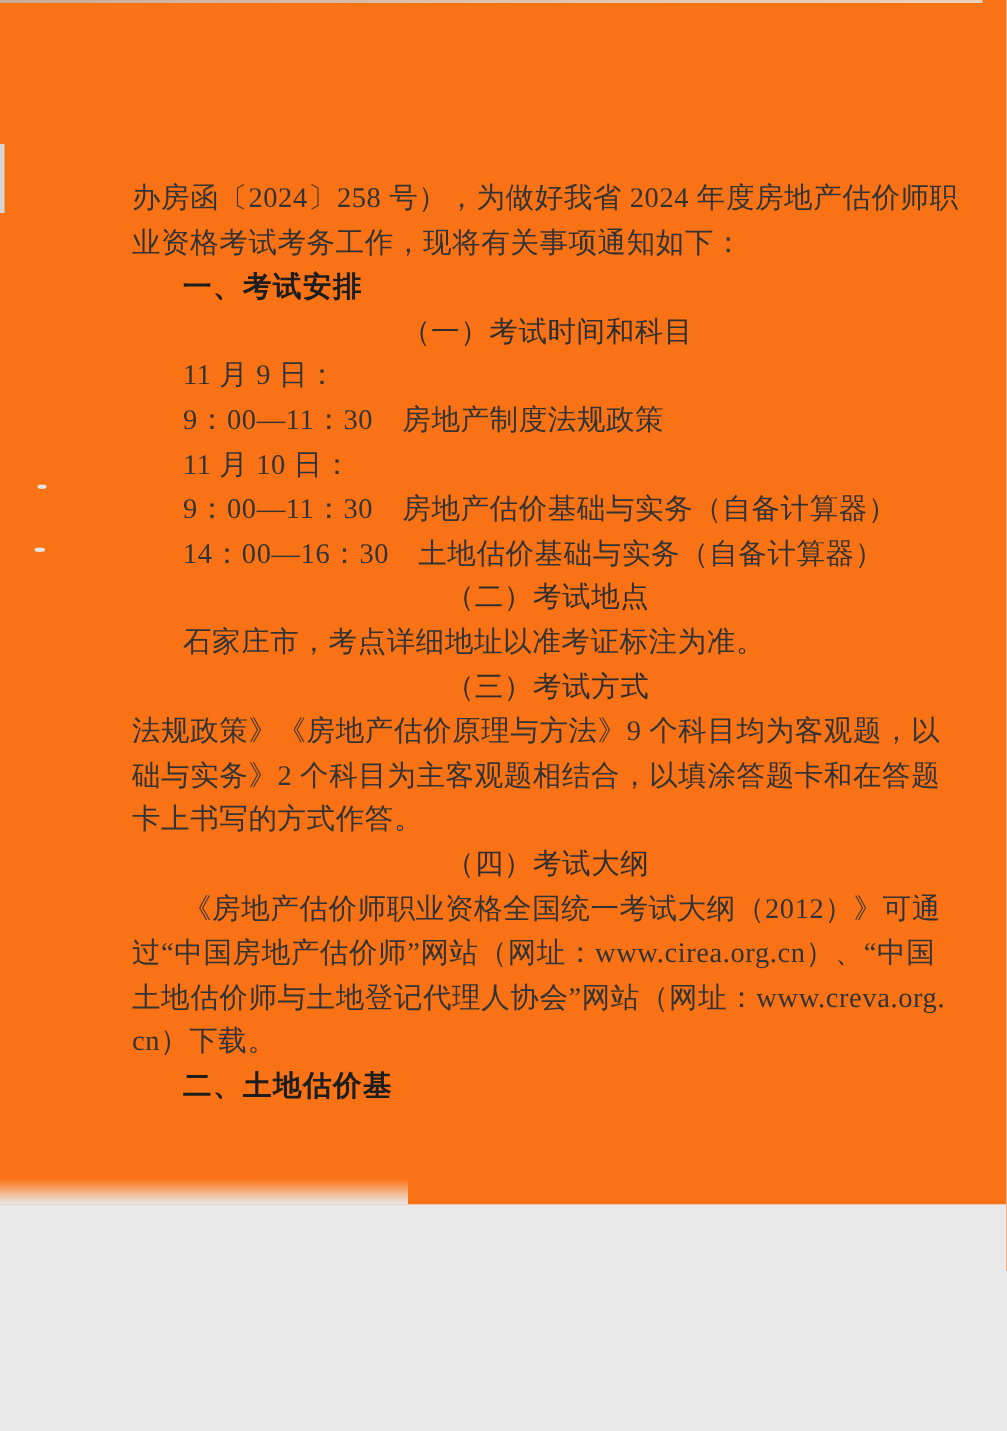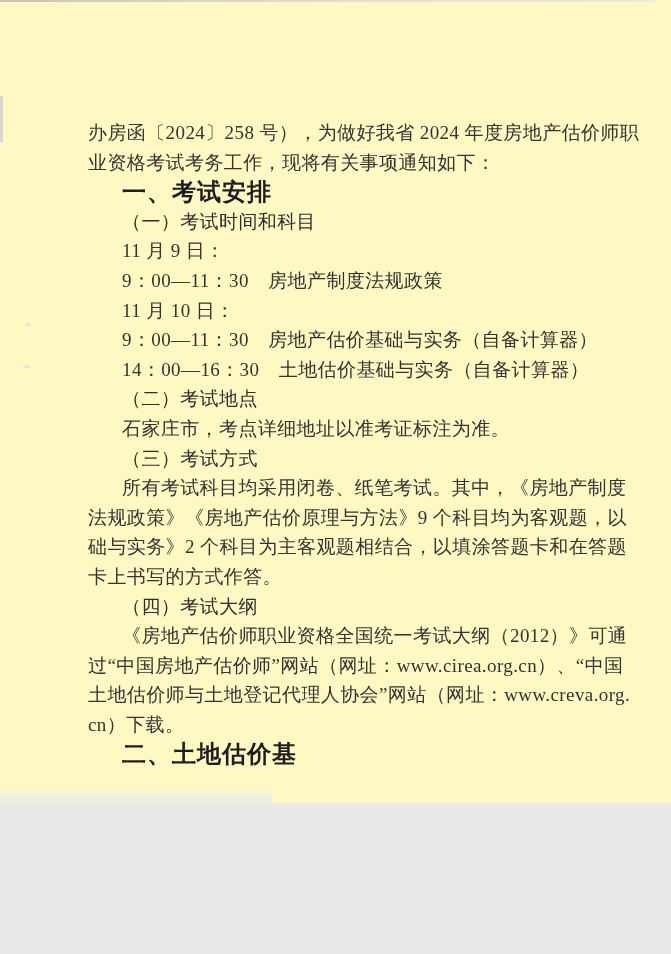--- a/index.html
+++ b/index.html
@@ -4,21 +4,21 @@
 <style>
   html, body {
     margin: 0;
     padding: 0;
     background: #e9e9e9;
   }
   .page {
     position: relative;
     width: 671px;
     height: 803px;
-    background: #fef9c3;
+    background: #f97316;
     overflow: hidden;
     font-family: "Liberation Serif", "DejaVu Serif", serif;
   }
   
   .edge-top {
     position: absolute;
     top: 0; left: 0;
     width: 655px; height: 2px;
     background: linear-gradient(to right, #b9b9b9, #dcdcdc 60%, #e7e7e7);
     opacity: 0.8;
@@ -62,25 +62,25 @@
     line-height: 29.6px;
     font-size: 19px;
     color: #333333;
     letter-spacing: 0.4px;
     white-space: pre;
   }
   .indent { padding-left: 34px; }
   .h1 {
     font-family: "Liberation Sans", "DejaVu Sans", sans-serif;
     font-weight: 700;
-    font-size: 24px;
+    font-size: 19px;
     color: #1d1d1d;
     letter-spacing: 1px;
   }
-  .sub { color: #2e2e2e; }
+  .sub { color: #2e2e2e; text-align: center; }
   .page-num {
     position: absolute;
     left: 86px;
     top: 844px;
     font-size: 16.5px;
     line-height: 20px;
     color: #333333;
     letter-spacing: 2px;
     white-space: pre;
   }
@@ -102,21 +102,20 @@
     <p class="line indent h1">一、考试安排</p>
     <p class="line indent sub">（一）考试时间和科目</p>
     <p class="line indent">11 月 9 日：</p>
     <p class="line indent">9：00—11：30　房地产制度法规政策</p>
     <p class="line indent">11 月 10 日：</p>
     <p class="line indent">9：00—11：30　房地产估价基础与实务（自备计算器）</p>
     <p class="line indent">14：00—16：30　土地估价基础与实务（自备计算器）</p>
     <p class="line indent sub">（二）考试地点</p>
     <p class="line indent">石家庄市，考点详细地址以准考证标注为准。</p>
     <p class="line indent sub">（三）考试方式</p>
-    <p class="line indent">所有考试科目均采用闭卷、纸笔考试。其中，《房地产制度</p>
     <p class="line">法规政策》《房地产估价原理与方法》9 个科目均为客观题，以</p>
     <p class="line">础与实务》2 个科目为主客观题相结合，以填涂答题卡和在答题</p>
     <p class="line">卡上书写的方式作答。</p>
     <p class="line indent sub">（四）考试大纲</p>
     <p class="line indent">《房地产估价师职业资格全国统一考试大纲（2012）》可通</p>
     <p class="line">过“中国房地产估价师”网站（网址：www.cirea.org.cn）、“中国</p>
     <p class="line">土地估价师与土地登记代理人协会”网站（网址：www.creva.org.</p>
     <p class="line">cn）下载。</p>
     <p class="line indent h1">二、土地估价基</p>
   </main>

